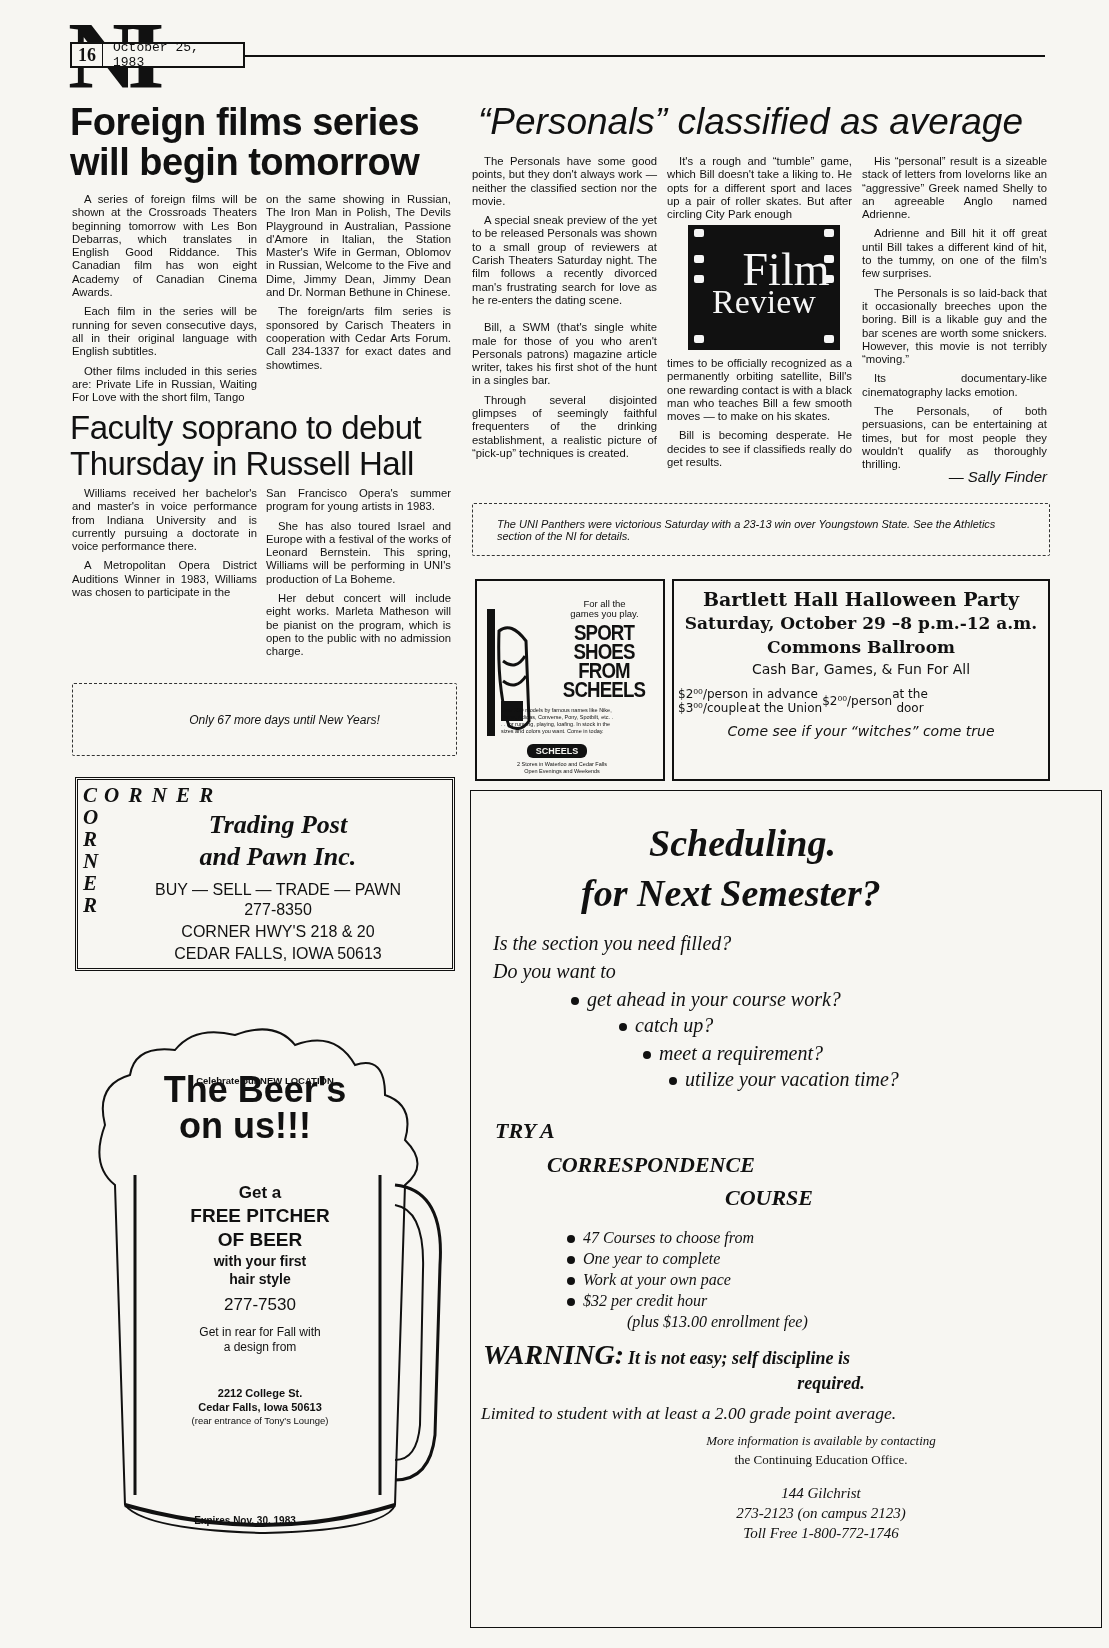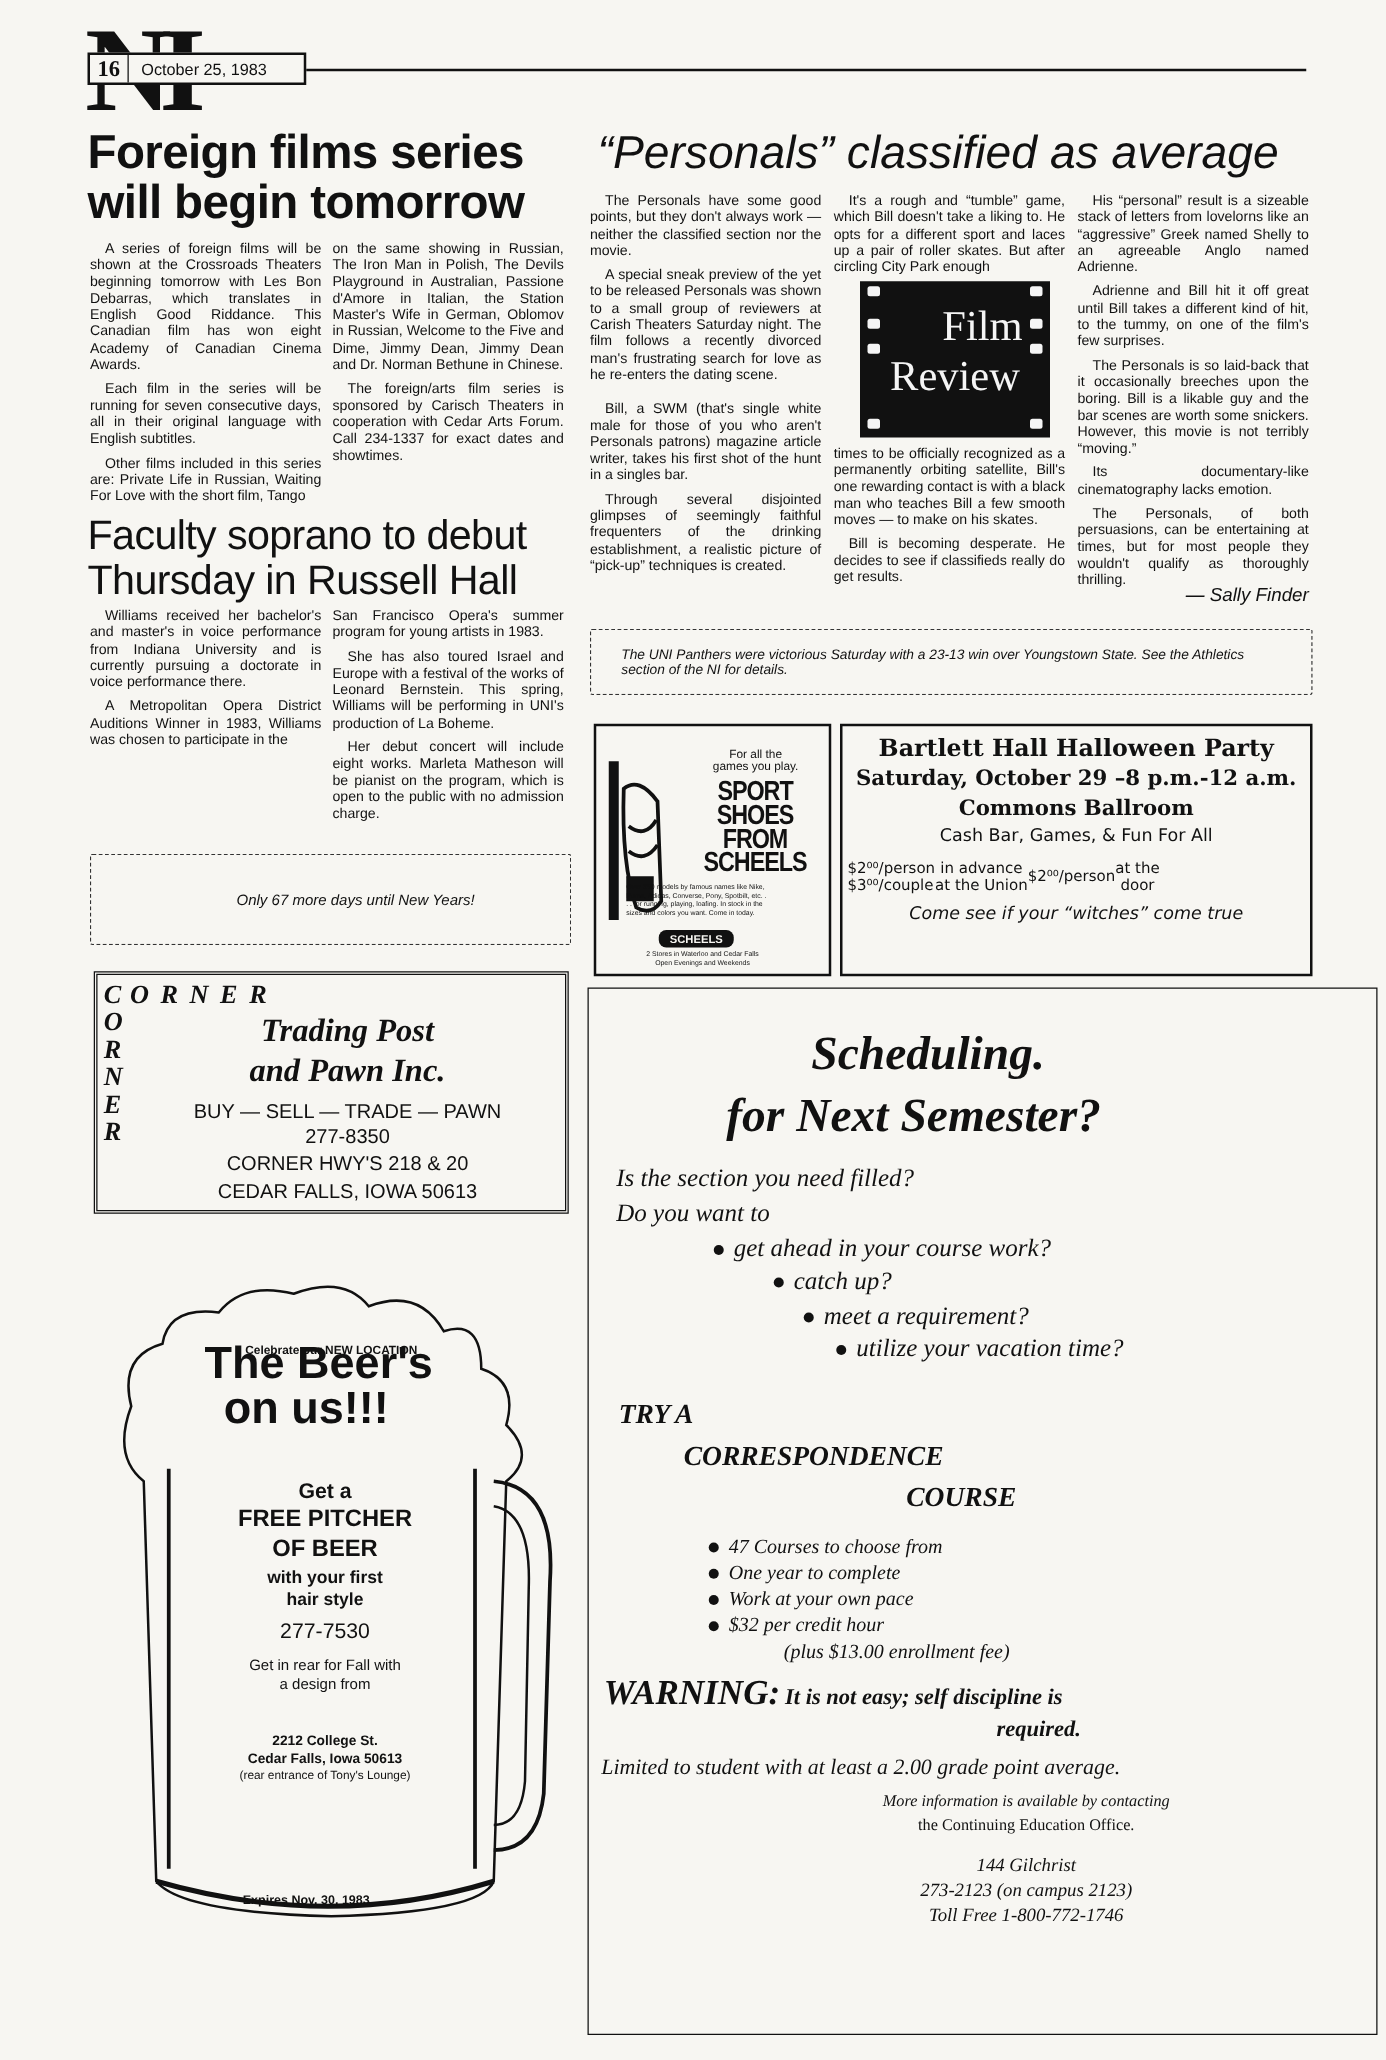--- a/index.html
+++ b/index.html
@@ -4,21 +4,21 @@
 <style>
   * { box-sizing: border-box; margin: 0; padding: 0; }
   html, body { width: 1109px; height: 1648px; background: #f7f6f2; overflow: hidden; }
   body { position: relative; color: #111; font-family: "Liberation Sans", sans-serif; }
   .abs { position: absolute; }
 
   
   .nh-letters { font-family: "Liberation Serif", serif; font-weight: bold; font-size: 96px; line-height: 1; letter-spacing: -10px; color: #111; }
   .nh-box { border: 2px solid #111; background: #f7f6f2; height: 26px; display: flex; align-items: center; }
   .nh-num { font-family: "Liberation Serif", serif; font-weight: bold; font-size: 18px; padding: 0 6px; border-right: 1px solid #111; height: 100%; display:flex; align-items:center; }
-  .nh-date { font-family: Liberation Sans, sans-serif; font-size: 13px; padding: 0 10px; }
+  .nh-date { font-family: Liberation Mono, monospace; font-size: 13px; padding: 0 10px; }
   .nh-rule { height: 2px; background: #111; }
 
   .headline { font-family: "Liberation Sans", sans-serif; font-weight: bold; font-size: 38px; line-height: 40px; letter-spacing: -0.5px; }
   .headline-it { font-family: "Liberation Sans", sans-serif; font-style: italic; font-size: 37px; line-height: 40px; }
   .headline-light { font-family: "Liberation Sans", sans-serif; font-size: 33px; line-height: 36px; letter-spacing: -0.5px; }
 
   .col { font-size: 11.3px; line-height: 13.3px; text-align: justify; hyphens: manual; }
   .col p { text-indent: 12px; margin-bottom: 6px; }
 
   .byline { font-style: italic; font-size: 15px; text-align: right; }
@@ -112,21 +112,21 @@
 
 <div class="film-box" style="left:688px; top:225px; width:152px; height:125px;">
   <div class="sprocket" style="left:6px; top:4px;"></div>
   <div class="sprocket" style="left:6px; top:30px;"></div>
   <div class="sprocket" style="left:6px; top:50px;"></div>
   <div class="sprocket" style="left:6px; top:110px;"></div>
   <div class="sprocket" style="right:6px; top:4px;"></div>
   <div class="sprocket" style="right:6px; top:30px;"></div>
   <div class="sprocket" style="right:6px; top:50px;"></div>
   <div class="sprocket" style="right:6px; top:110px;"></div>
-  <div class="film-title" style="top:18px; font-size:34px;padding-left:44px;">Film</div>
+  <div class="film-title" style="top:18px; font-size:46px;padding-left:44px;">Film</div>
   <div class="film-title" style="top:58px; font-size:34px;">Review</div>
 </div>
 
 <div class="abs col" style="left:667px; top:357px; width:185px;">
   <p style="text-indent:0">times to be officially recognized as a permanently orbiting satellite, Bill's one rewarding contact is with a black man who teaches Bill a few smooth moves — to make on his skates.</p>
   <p>Bill is becoming desperate. He decides to see if classifieds really do get results.</p>
 </div>
 <div class="abs col" style="left:862px; top:155px; width:185px;">
   <p>His “personal” result is a sizeable stack of letters from lovelorns like an “aggressive” Greek named Shelly to an agreeable Anglo named Adrienne.</p>
   <p>Adrienne and Bill hit it off great until Bill takes a different kind of hit, to the tummy, on one of the film's few surprises.</p>

